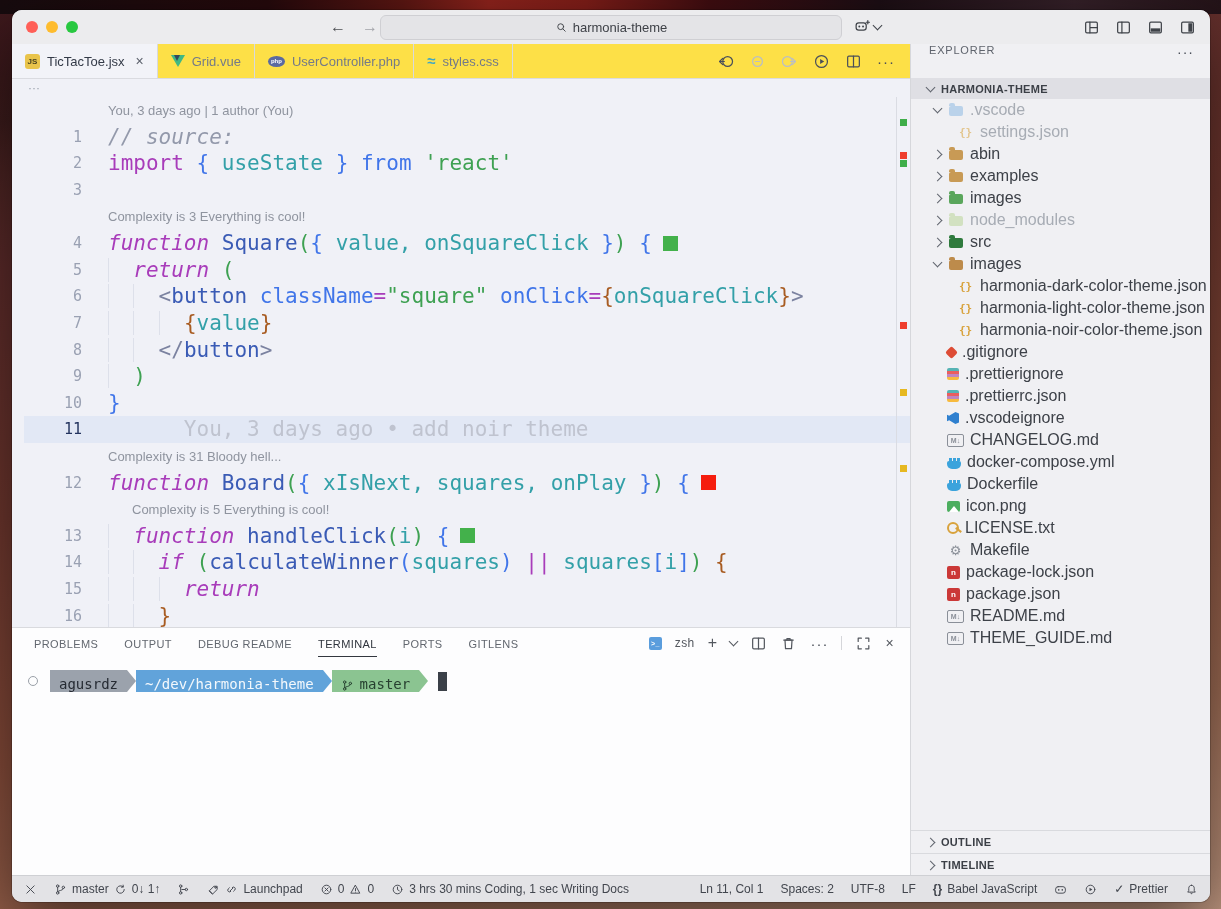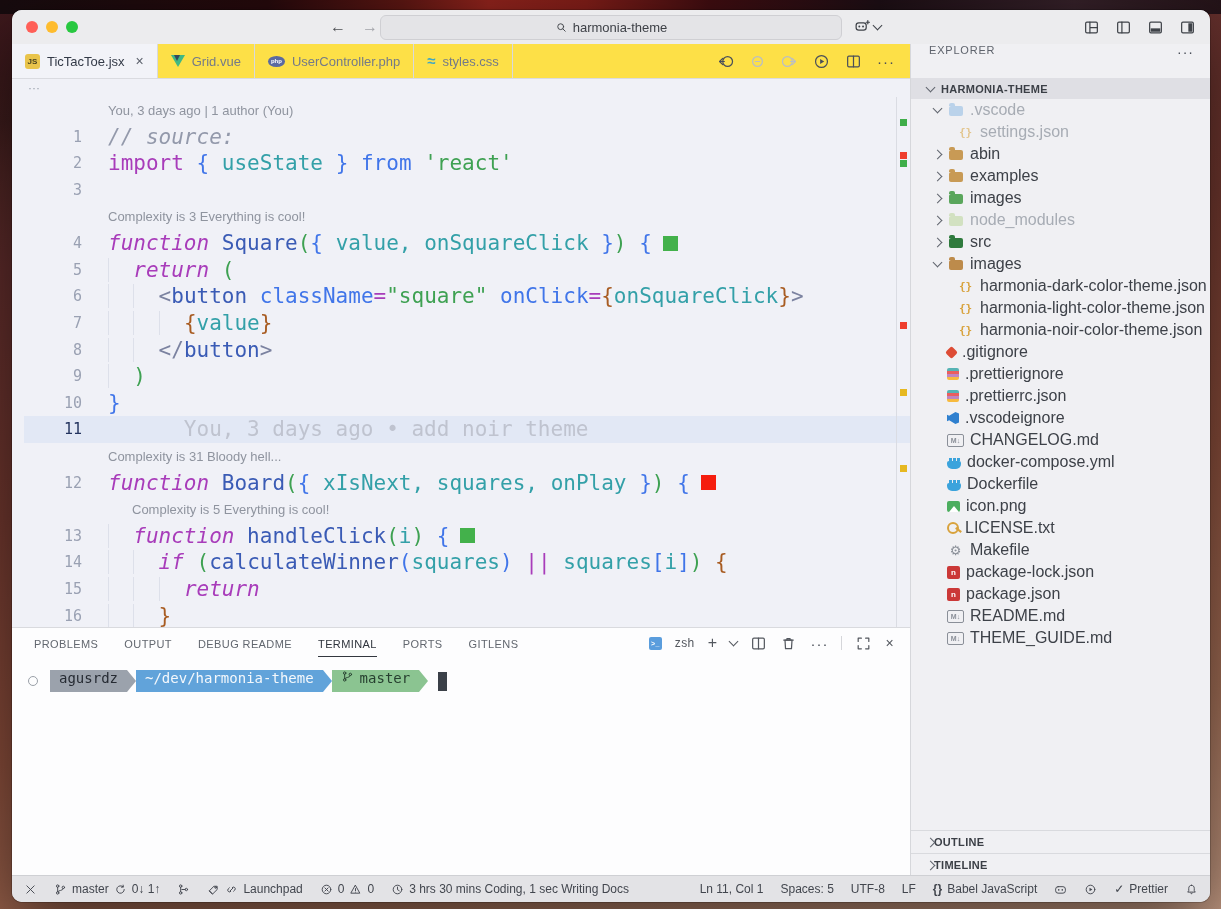--- a/index.html
+++ b/index.html
@@ -94,21 +94,21 @@
   .panel-actions{margin-left:auto;display:flex;align-items:center;gap:13px;padding-right:16px;color:#54585f;font-size:12px}
   .zsh-ic{width:13px;height:13px;border-radius:2px;background:#5a9ddd;color:#fff;font-size:7px;font-weight:700;
     display:inline-flex;align-items:center;justify-content:center}
   .zsh-ic::before{content:">_"}
   .plus{font-size:16px;line-height:12px}
   .chev{width:6px;height:6px;border-right:1.4px solid currentColor;border-bottom:1.4px solid currentColor;display:inline-block;transform:rotate(45deg);margin-top:-3px}
   .vdiv{width:1px;height:14px;background:#d5d6da}
   .term{flex:1;position:relative;font-family:"DejaVu Sans Mono",monospace;font-size:14px}
   .prompt{position:absolute;left:16px;top:12px;display:flex;align-items:center;height:22px}
   .oc{width:8px;height:8px;border:1.5px solid #9aa0a8;border-radius:50%;margin-right:12px}
-  .seg{height:22px;display:flex;align-items:flex-start;padding:0 9px}
+  .seg{height:22px;display:flex;align-items:flex-end;padding:0 9px}
   .seg-user{background:#9ba2ac;color:#262b33}
   .seg-path{background:#61a3da;color:#f4f8fc}
   .seg-git{background:#8bc491;color:#274030;gap:6px}
   .pa{width:0;height:0;border-top:11px solid transparent;border-bottom:11px solid transparent}
   .pa-user{border-left:9px solid #9ba2ac}
   .pa-path{border-left:9px solid #61a3da}
   .pa-git{border-left:9px solid #8bc491}
   .cursor{width:9px;height:19px;background:#3b4048;margin-left:10px}
 
   
@@ -143,21 +143,21 @@
   .ic-img{width:13px;height:11px;border-radius:2px;background:#4cae5f;overflow:hidden;position:relative}
   .ic-img::before{content:"";position:absolute;bottom:0;left:2px;border-left:5px solid transparent;border-right:5px solid transparent;border-bottom:6px solid #fff}
   .ic-key{width:8px;height:8px;border:2px solid #d8a23c;border-radius:50%;position:relative;margin-right:4px}
   .ic-key::after{content:"";position:absolute;left:6px;top:5px;width:7px;height:2px;background:#d8a23c;transform:rotate(38deg)}
   .ic-make{color:#8a8f98;font-size:13px}
   .ic-make::before{content:"⚙"}
   .ic-npm{width:13px;height:13px;background:#cb3837;border-radius:2px;color:#fff;font-size:8px;font-weight:700;
     display:inline-flex;align-items:center;justify-content:center}
   .ic-npm::before{content:"n"}
   .sb-bottom{margin-top:auto}
-  .sb-sec{height:22px;border-top:1px solid #d9dade;display:flex;align-items:center;padding-left:16px;font-weight:700;font-size:11px;color:#3b3f46;letter-spacing:.3px}
+  .sb-sec{height:22px;border-top:1px solid #d9dade;display:flex;align-items:center;padding-left:16px;font-weight:700;font-size:11px;color:#3b3f46;gap:7px;letter-spacing:.3px}
 
   
   .statusbar{position:absolute;bottom:0;left:0;right:0;height:26px;background:#e3e3e6;border-top:1px solid #cfd0d4;
     display:flex;align-items:center;font-size:12px;color:#42464e;padding:0 12px;gap:17px;white-space:nowrap}
   .sbi{display:flex;align-items:center;gap:5px}
   .sb-right{margin-left:auto;display:flex;align-items:center;gap:17px}
   svg.ic13{width:13px;height:13px;display:block}
   .braces{font-weight:600}
 </style>
 </head>
@@ -636,21 +636,21 @@
     <span class="sbi">
       <svg class="ic13" viewBox="0 0 16 16">
           <circle class="st" cx="8" cy="8" r="5.3"></circle>
           <path class="st" d="M8 5v3.2l2.1 1.3"></path>
         </svg>
       <span>3 hrs 30 mins Coding, 1 sec Writing Docs</span>
     </span>
 
     <span class="sb-right">
       <span>Ln 11, Col 1</span>
-      <span>Spaces: 5</span>
+      <span>Spaces: 2</span>
       <span>UTF-8</span>
       <span>LF</span>
       <span class="sbi">
         <span class="braces">{}</span>
         <span>Babel JavaScript</span>
       </span>
       <svg class="ic13" viewBox="0 0 16 16">
           <rect class="st" x="2" y="4.5" width="12" height="8" rx="3"></rect>
           <circle class="fl" cx="5.8" cy="8.5" r="1"></circle>
           <circle class="fl" cx="10.2" cy="8.5" r="1"></circle>

